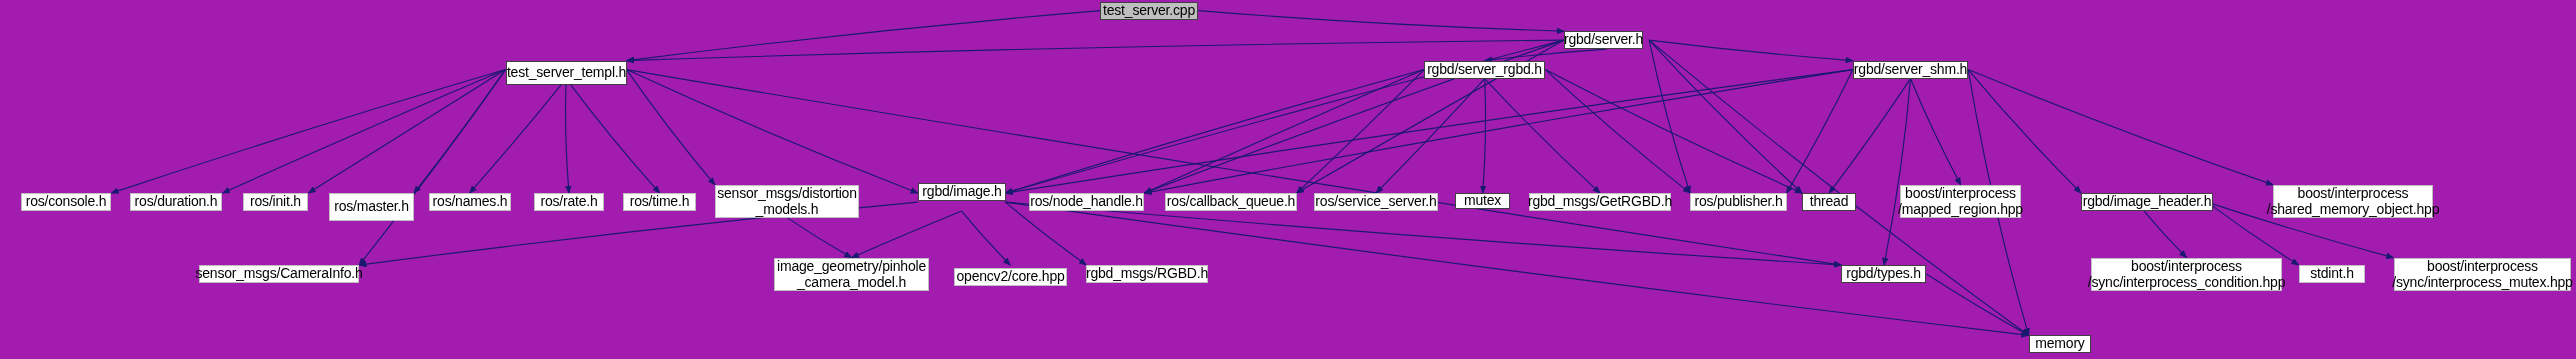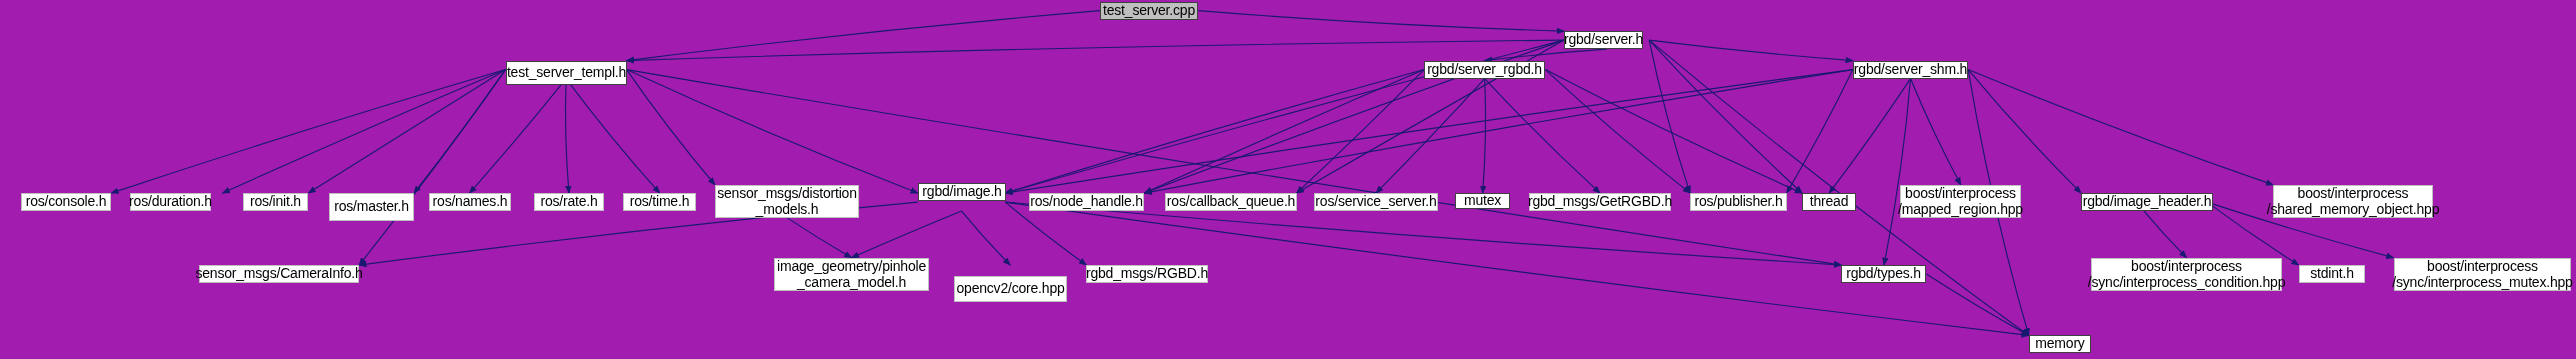--- a/index.html
+++ b/index.html
@@ -110,21 +110,21 @@
         <path d="M962,266 Q1000.03,291.4875 1041,315" marker-end="url(#arrow)"></path>
       </g>
   </svg>
   <div id="nodes">
       <div class="node root" style="left: 1100px; top: 1.6px; width: 98px; height: 18px;">test_server.cpp</div>
       <div class="node thick" style="left: 1564px; top: 31px; width: 79px; height: 18px;">rgbd/server.h</div>
       <div class="node thick" style="left: 506px; top: 61px; width: 121px; height: 24px;">test_server_templ.h</div>
       <div class="node thick" style="left: 1424px; top: 61px; width: 121px; height: 18px;">rgbd/server_rgbd.h</div>
       <div class="node thick" style="left: 1853px; top: 61px; width: 115px; height: 18px;">rgbd/server_shm.h</div>
       <div class="node" style="left: 21px; top: 193px; width: 90px; height: 18px;">ros/console.h</div>
-      <div class="node" style="left: 130px; top: 193px; width: 81px; height: 18px;">ros/duration.h</div>
+      <div class="node" style="left: 130px; top: 193px; width: 92px; height: 18px;">ros/duration.h</div>
       <div class="node" style="left: 243px; top: 193px; width: 65px; height: 18px;">ros/init.h</div>
       <div class="node" style="left: 329px; top: 193px; width: 85px; height: 28px;">ros/master.h</div>
       <div class="node" style="left: 429px; top: 193px; width: 82px; height: 18px;">ros/names.h</div>
       <div class="node" style="left: 534px; top: 193px; width: 70px; height: 18px;">ros/rate.h</div>
       <div class="node" style="left: 623px; top: 193px; width: 73px; height: 18px;">ros/time.h</div>
       <div class="node" style="left: 715px; top: 185px; width: 144px; height: 33px;">sensor_msgs/distortion
 _models.h</div>
       <div class="node thick" style="left: 918px; top: 183px; width: 88px; height: 18px;">rgbd/image.h</div>
       <div class="node" style="left: 1029px; top: 193px; width: 115px; height: 18px;">ros/node_handle.h</div>
       <div class="node" style="left: 1165px; top: 193px; width: 132px; height: 18px;">ros/callback_queue.h</div>
@@ -134,21 +134,21 @@
       <div class="node" style="left: 1690px; top: 193px; width: 97px; height: 18px;">ros/publisher.h</div>
       <div class="node thick" style="left: 1802px; top: 193px; width: 54px; height: 18px;">thread</div>
       <div class="node" style="left: 1900px; top: 185px; width: 121px; height: 33px;">boost/interprocess
 /mapped_region.hpp</div>
       <div class="node thick" style="left: 2081px; top: 193px; width: 132px; height: 18px;">rgbd/image_header.h</div>
       <div class="node" style="left: 2273px; top: 185px; width: 160px; height: 33px;">boost/interprocess
 /shared_memory_object.hpp</div>
       <div class="node" style="left: 199px; top: 265px; width: 160px; height: 18px;">sensor_msgs/CameraInfo.h</div>
       <div class="node" style="left: 774px; top: 258px; width: 155px; height: 33px;">image_geometry/pinhole
 _camera_model.h</div>
-      <div class="node" style="left: 954px; top: 276px; width: 113px; height: 26px;">opencv2/core.hpp</div>
+      <div class="node" style="left: 954px; top: 268px; width: 113px; height: 18px;">opencv2/core.hpp</div>
       <div class="node" style="left: 1086px; top: 265px; width: 122px; height: 18px;">rgbd_msgs/RGBD.h</div>
       <div class="node thick" style="left: 1841px; top: 265px; width: 85px; height: 18px;">rgbd/types.h</div>
       <div class="node" style="left: 2091px; top: 258px; width: 191px; height: 33px;">boost/interprocess
 /sync/interprocess_condition.hpp</div>
       <div class="node" style="left: 2299px; top: 265px; width: 66px; height: 18px;">stdint.h</div>
       <div class="node" style="left: 2394px; top: 258px; width: 177px; height: 33px;">boost/interprocess
 /sync/interprocess_mutex.hpp</div>
       <div class="node thick" style="left: 2029px; top: 335px; width: 62px; height: 18px;">memory</div>
     </div>
 </div>

